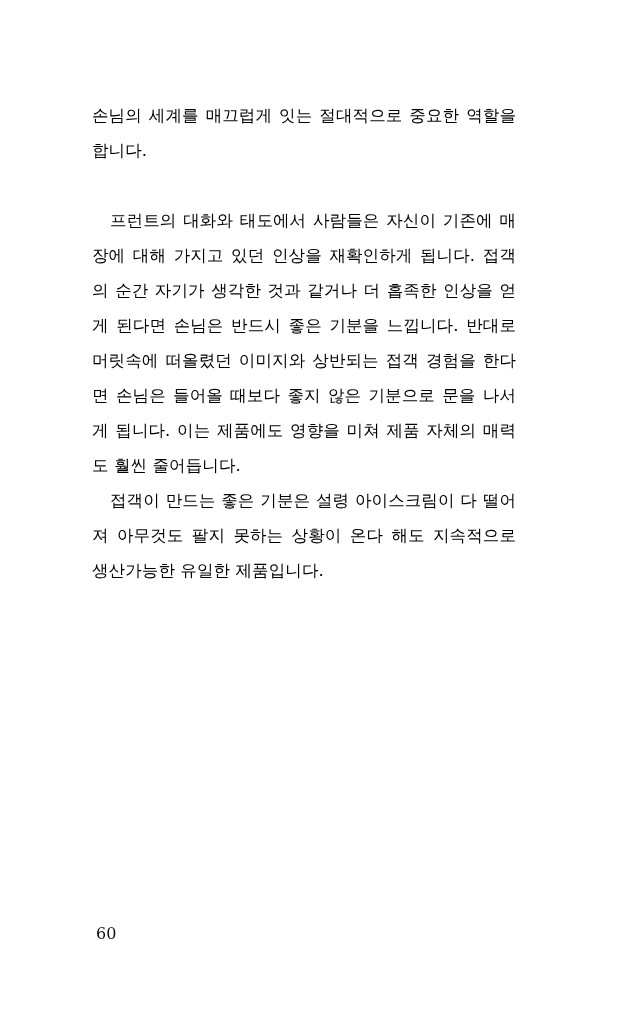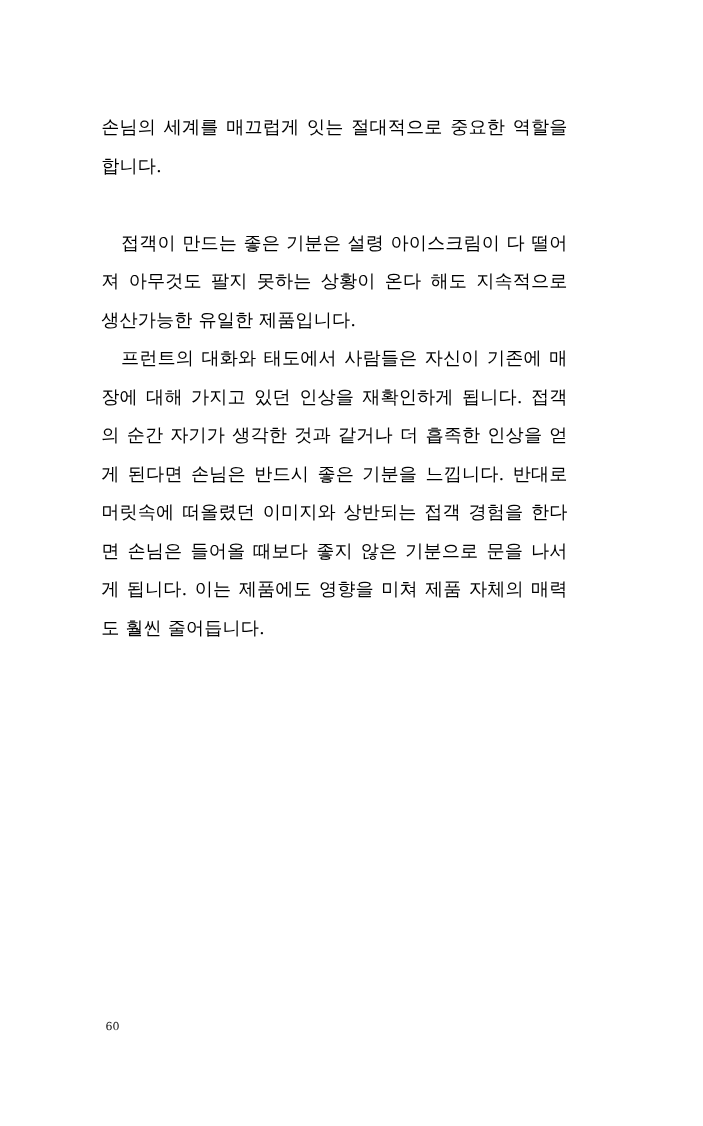--- a/index.html
+++ b/index.html
@@ -41,30 +41,30 @@
   p.indent {
     text-indent: 18px;
   }
   .gap {
     height: 35px;
   }
   .folio {
     position: absolute;
     left: 96px;
     top: 925px;
-    font-size: 10px;
+    font-size: 16px;
     line-height: 18px;
     color: #111111;
     font-family: "DejaVu Serif", "Liberation Serif", serif;
   }
 </style>
 </head>
 <body>
 
 <div class="page">
   <div class="content">
     <p class="para">손님의 세계를 매끄럽게 잇는 절대적으로 중요한 역할을 합니다.</p>
     <div class="gap"></div>
+    <p class="para indent">프런트의 대화와 태도에서 사람들은 자신이 기존에 매장에 대해 가지고 있던 인상을 재확인하게 됩니다. 접객의 순간 자기가 생각한 것과 같거나 더 흡족한 인상을 얻게 된다면 손님은 반드시 좋은 기분을 느낍니다. 반대로 머릿속에 떠올렸던 이미지와 상반되는 접객 경험을 한다면 손님은 들어올 때보다 좋지 않은 기분으로 문을 나서게 됩니다. 이는 제품에도 영향을 미쳐 제품 자체의 매력도 훨씬 줄어듭니다.</p>
     <p class="para indent">접객이 만드는 좋은 기분은 설령 아이스크림이 다 떨어져 아무것도 팔지 못하는 상황이 온다 해도 지속적으로 생산가능한 유일한 제품입니다.</p>
-    <p class="para indent">프런트의 대화와 태도에서 사람들은 자신이 기존에 매장에 대해 가지고 있던 인상을 재확인하게 됩니다. 접객의 순간 자기가 생각한 것과 같거나 더 흡족한 인상을 얻게 된다면 손님은 반드시 좋은 기분을 느낍니다. 반대로 머릿속에 떠올렸던 이미지와 상반되는 접객 경험을 한다면 손님은 들어올 때보다 좋지 않은 기분으로 문을 나서게 됩니다. 이는 제품에도 영향을 미쳐 제품 자체의 매력도 훨씬 줄어듭니다.</p>
   </div>
   <div class="folio">60</div>
 </div>
 
 </body></html>

